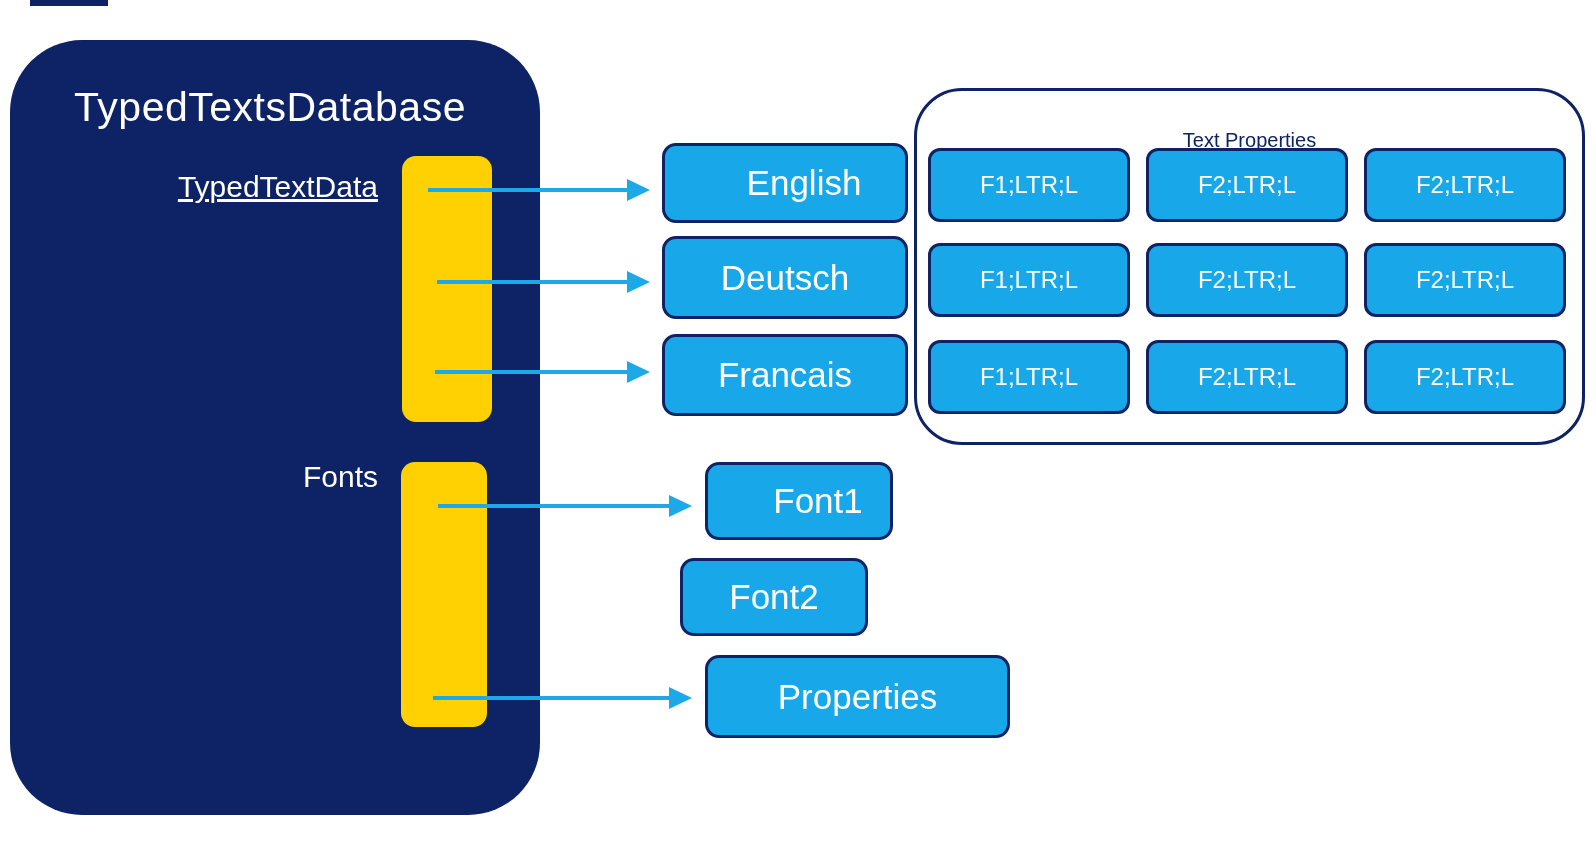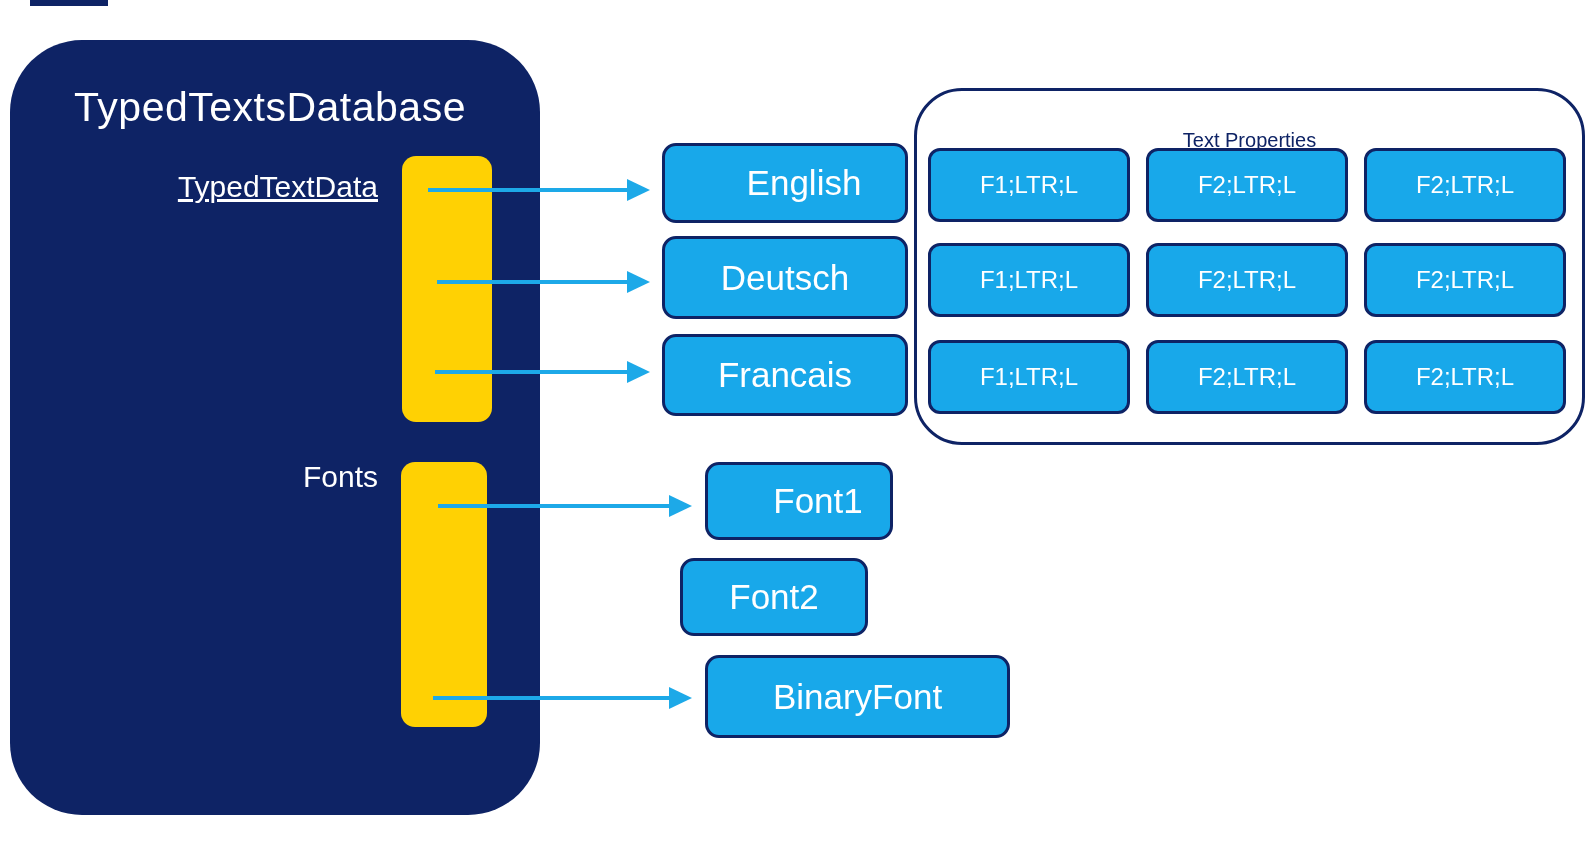--- a/index.html
+++ b/index.html
@@ -148,15 +148,15 @@
   <div class="abs node prop-cell pc-c3 pc-r1">F2;LTR;L</div>
   <div class="abs node prop-cell pc-c1 pc-r2">F1;LTR;L</div>
   <div class="abs node prop-cell pc-c2 pc-r2">F2;LTR;L</div>
   <div class="abs node prop-cell pc-c3 pc-r2">F2;LTR;L</div>
   <div class="abs node prop-cell pc-c1 pc-r3">F1;LTR;L</div>
   <div class="abs node prop-cell pc-c2 pc-r3">F2;LTR;L</div>
   <div class="abs node prop-cell pc-c3 pc-r3">F2;LTR;L</div>
 
   <div class="abs node font-box f1">Font1</div>
   <div class="abs node font-box f2">Font2</div>
-  <div class="abs node font-box f3">BinaryFont</div>
+  <div class="abs node font-box f3">Properties</div>
 
 </div>
 
 </body></html>

